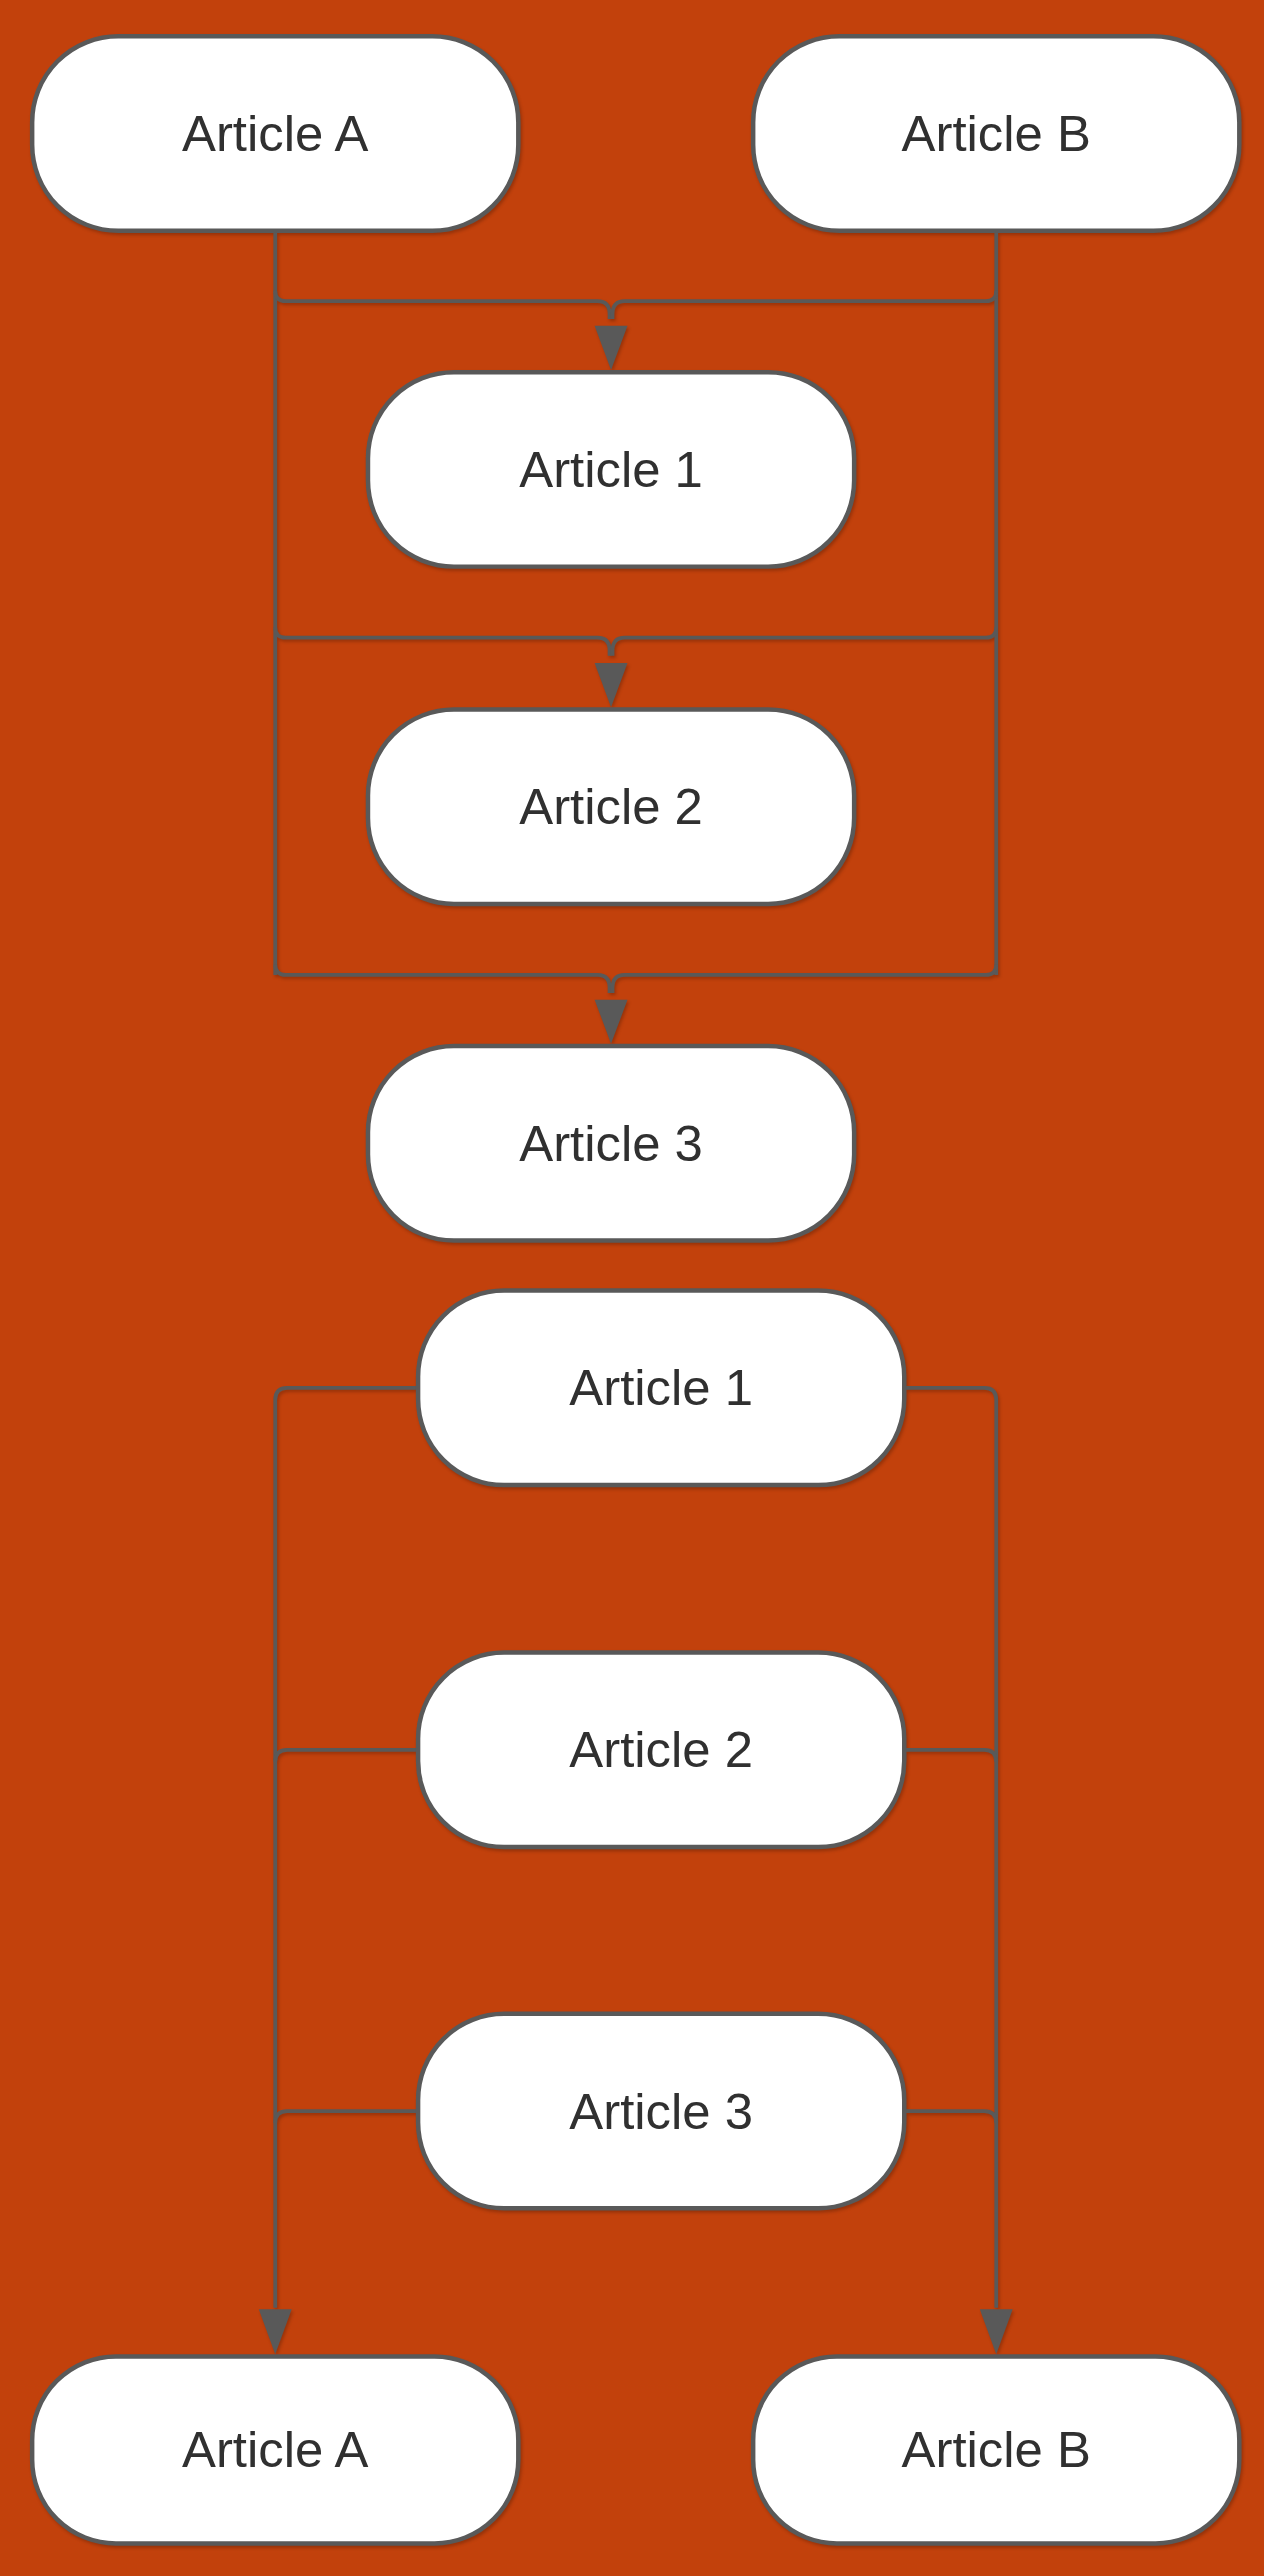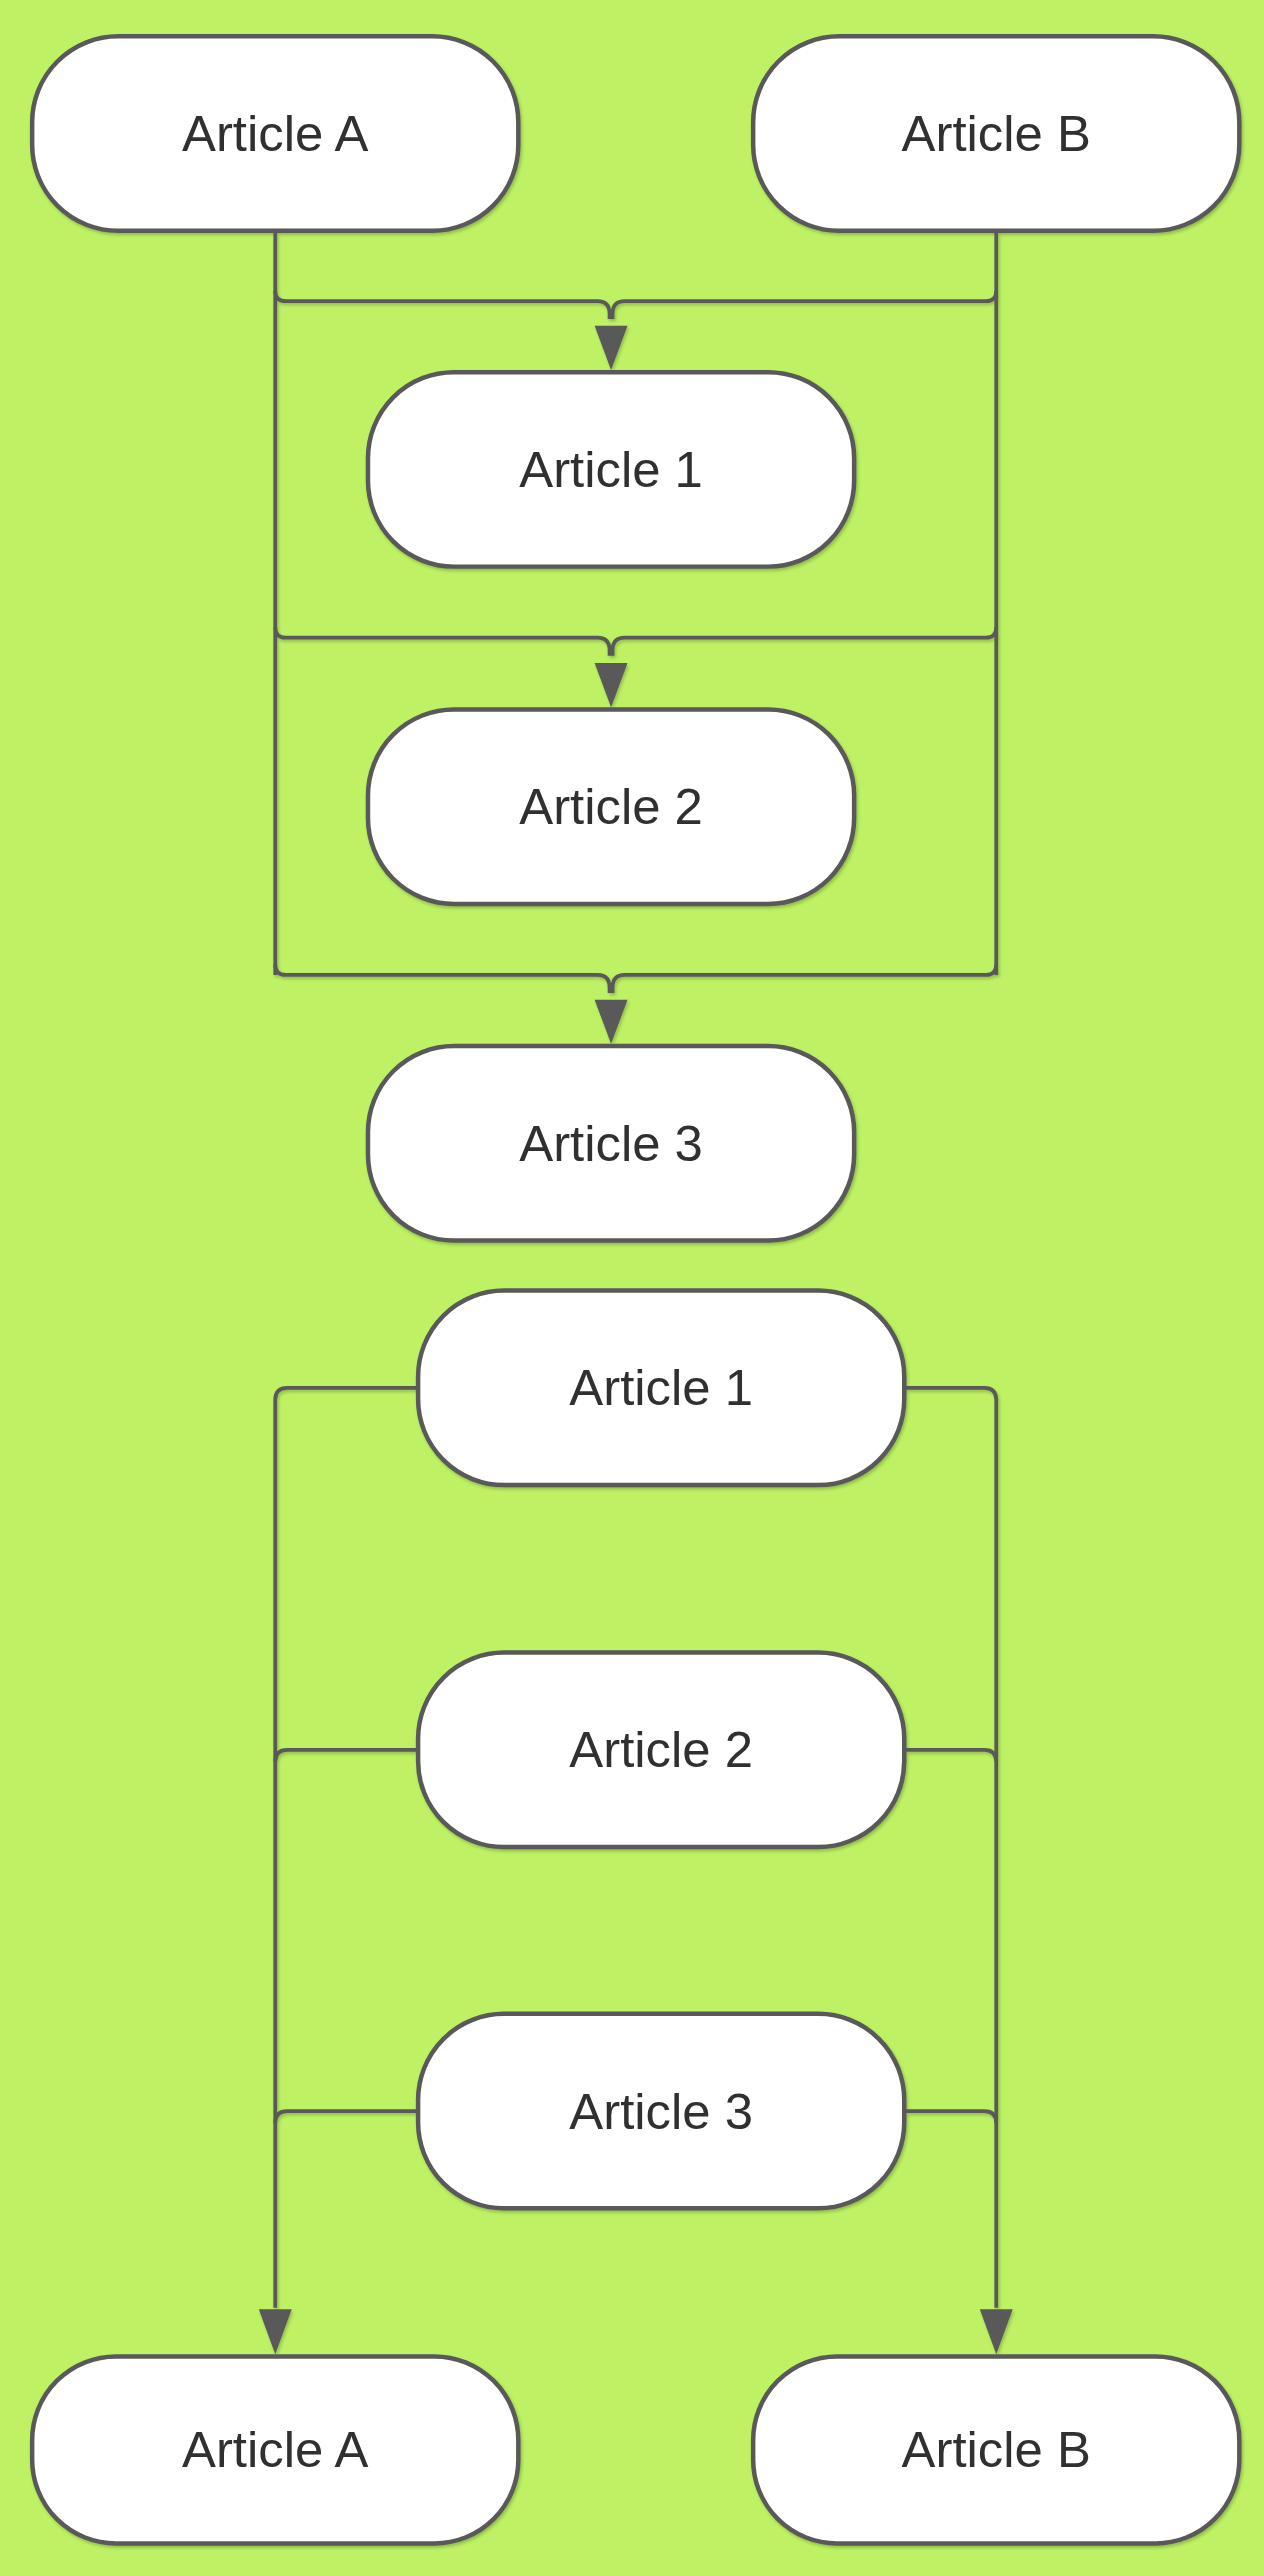--- a/index.html
+++ b/index.html
@@ -3,21 +3,21 @@
 <meta charset="utf-8">
 <style>
   html, body {
     margin: 0;
     padding: 0;
     background: #ffffff;
   }
   .page {
     width: 1264px;
     height: 2576px;
-    background: #bef264;
+    background: #c2410c;
     overflow: hidden;
   }
   svg { display: block; }
   .diagram-layer {
     filter: drop-shadow(2px 3px 2px rgba(0,0,0,0.22));
   }
   .node-shape { stroke-width: 6; }
   .edge {
     fill: none;
     stroke-width: 5;

